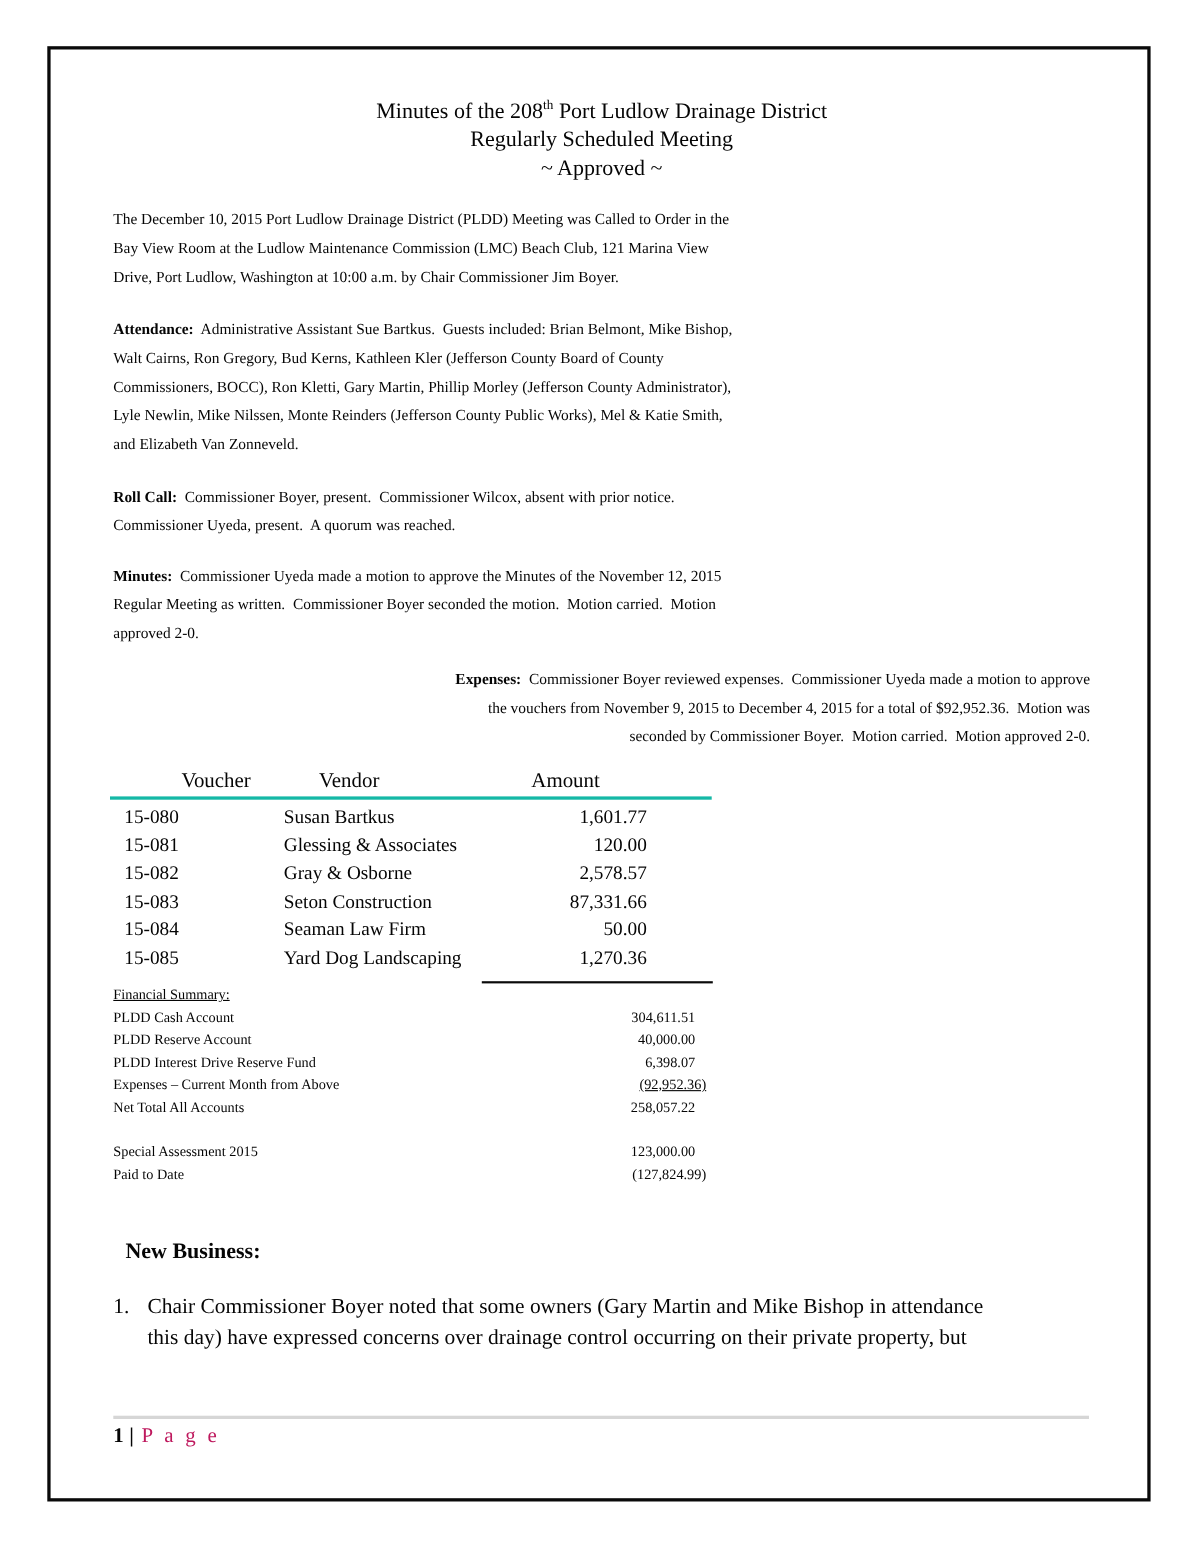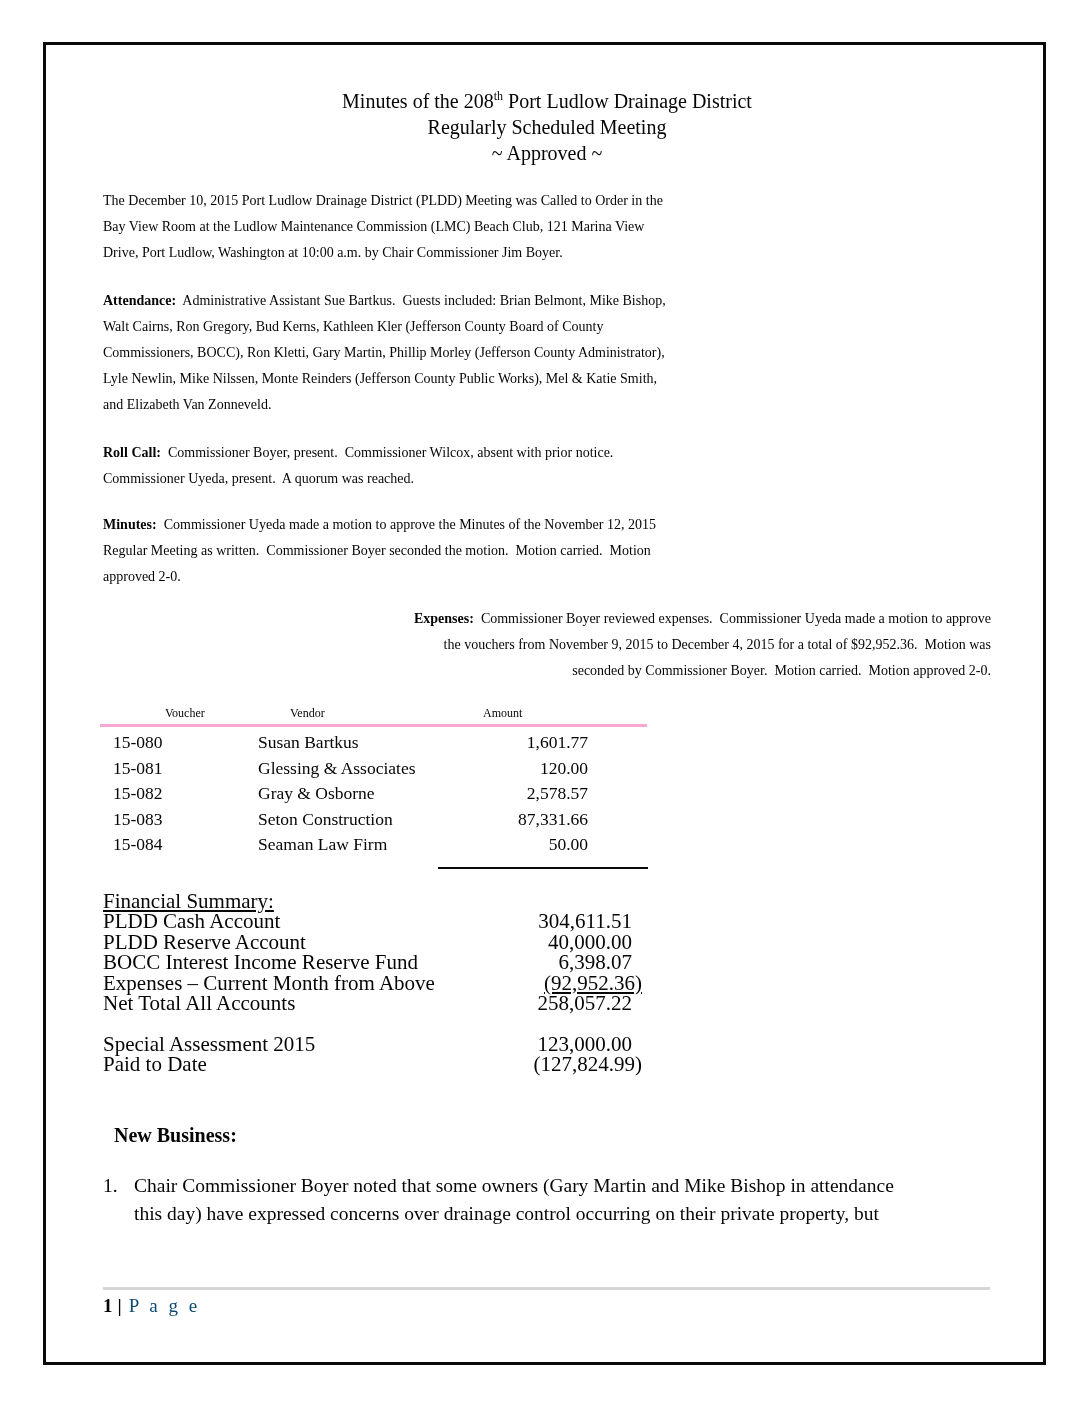--- a/index.html
+++ b/index.html
@@ -20,51 +20,51 @@
 
   
   .para{font-size:14px;line-height:26px;margin:0;white-space:pre-wrap;}
   .para .lab{font-weight:bold;}
   .mt22{margin-top:22px;}
   .mt20{margin-top:20px;}
   .mt16{margin-top:16px;text-align:right;}
 
   
   .vtable{margin-top:16px;margin-left:-3px;width:547px;font-size:17.5px;}
-  .vhead{position:relative;height:24px;border-bottom:3px solid #f9a8d4;font-size:12px;}
+  .vhead{position:relative;height:24px;border-bottom:3px solid #14b8a6;font-size:19px;}
   .vhead span{position:absolute;bottom:3px;}
   .vh1{left:65px;} .vh2{left:190px;} .vh3{left:383px;}
   .vbody{margin-top:3px;}
   .vrow{display:grid;grid-template-columns:145px 230px 100px;padding-left:13px;height:25.5px;align-items:center;}
   .vrow .amt{text-align:right;}
   .vbottom{border-top:2.5px solid #0a0a0a;width:210px;margin-left:338px;margin-top:9px;}
 
   
-  .finsum{margin-top:22px;font-size:21px;line-height:20.5px;width:539px;}
+  .finsum{font-size:13px;line-height:20.5px;width:539px;}
   .fin-heading{text-decoration:underline;}
   .finrow{display:flex;}
   .finrow .flabel{flex:1;}
   .finrow .fval{text-align:right;}
   .fval.pad{padding-right:10px;}
   .fval.u{text-decoration:underline;}
   .fin-gap{height:20px;}
 
   
   .nb-heading{font-weight:bold;font-size:20px;line-height:26px;margin-top:47px;margin-left:11px;}
   .nb-item{display:flex;margin-top:24px;font-size:19.5px;line-height:28px;}
   .nb-num{width:31px;flex:none;}
   .nb-text{white-space:pre-wrap;flex:1;}
 
   
   .footer{position:absolute;left:57px;top:1242px;width:887px;}
   .footer-rule{border-top:3px solid #d6d6d6;}
   .footer-text{margin-top:5px;font-size:19px;}
   .fpage{font-weight:bold;}
   .fbar{font-weight:bold;margin:0 7px 0 5px;}
-  .fgray{color:#0c4a6e;letter-spacing:3px;}
+  .fgray{color:#be185d;letter-spacing:3px;}
 </style>
 </head>
 <body>
 
 <div class="sheet">
   <div class="content">
 
     <div class="title-block">
       <div><span>Minutes of the 208</span><sup>th</sup><span> Port Ludlow Drainage District</span></div>
       <div>Regularly Scheduled Meeting</div>
@@ -117,36 +117,41 @@
         <div class="vrow">
           <span>15-083</span>
             <span>Seton Construction</span>
             <span class="amt">87,331.66</span>
         </div>
         <div class="vrow">
           <span>15-084</span>
             <span>Seaman Law Firm</span>
             <span class="amt">50.00</span>
         </div>
+        <div class="vrow">
+          <span>15-085</span>
+            <span>Yard Dog Landscaping</span>
+            <span class="amt">1,270.36</span>
+        </div>
       </div>
       <div class="vbottom"></div>
     </div>
 
     <div class="finsum">
       <div class="fin-heading">Financial Summary:</div>
       <div class="finrow">
         <span class="flabel">PLDD Cash Account</span>
           <span class="fval pad">304,611.51</span>
       </div>
       <div class="finrow">
         <span class="flabel">PLDD Reserve Account</span>
           <span class="fval pad">40,000.00</span>
       </div>
       <div class="finrow">
-        <span class="flabel">BOCC Interest Income Reserve Fund</span>
+        <span class="flabel">PLDD Interest Drive Reserve Fund</span>
           <span class="fval pad">6,398.07</span>
       </div>
       <div class="finrow">
         <span class="flabel">Expenses – Current Month from Above</span>
           <span class="fval u">(92,952.36)</span>
       </div>
       <div class="finrow">
         <span class="flabel">Net Total All Accounts</span>
           <span class="fval pad">258,057.22</span>
       </div>

